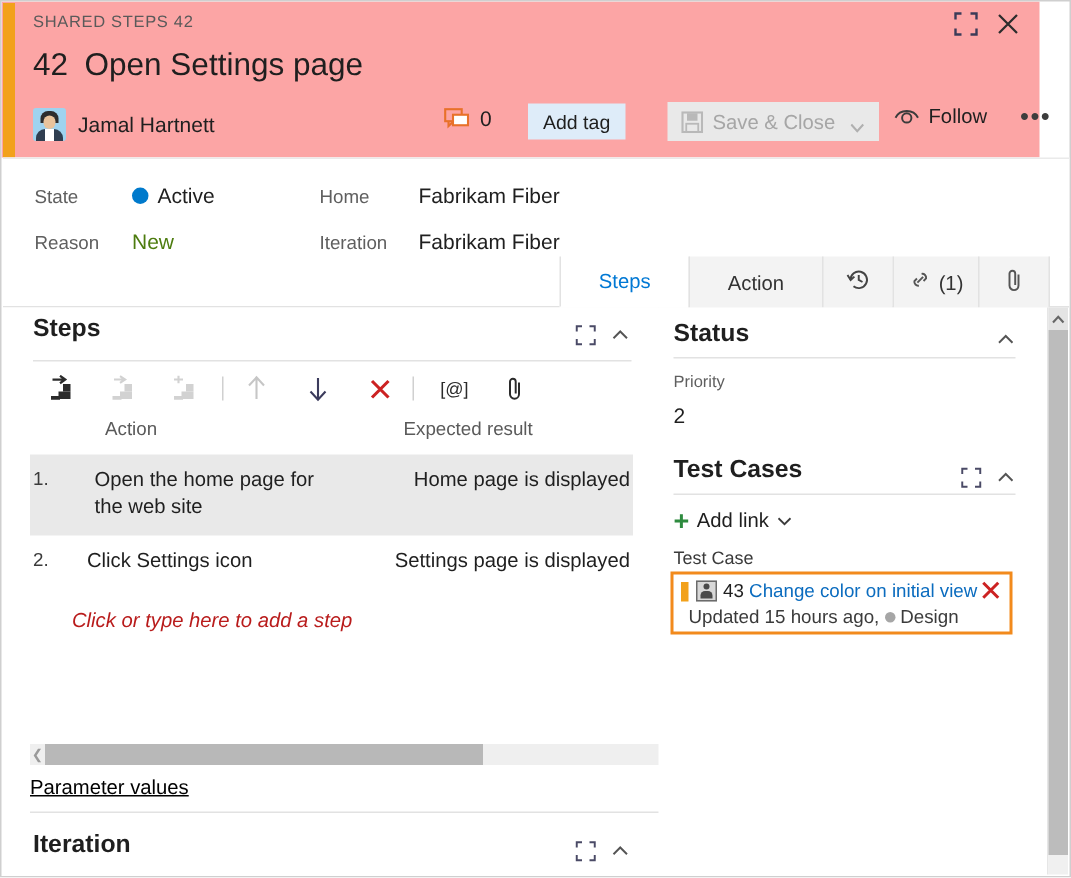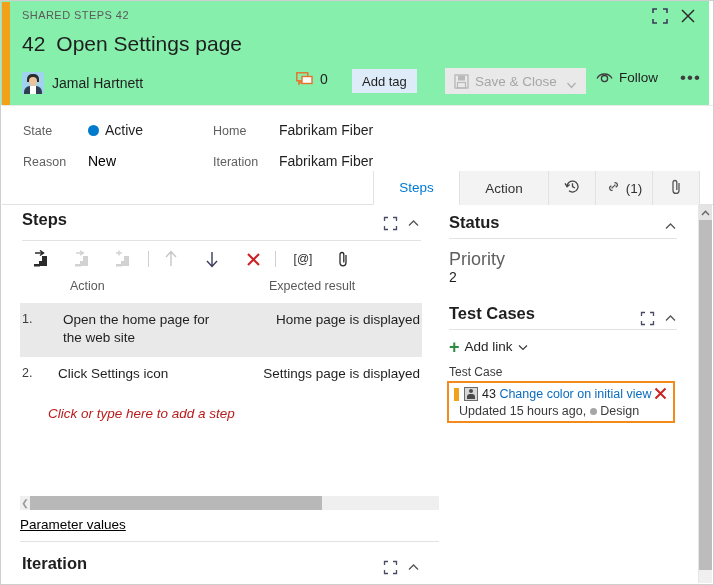--- a/index.html
+++ b/index.html
@@ -10,21 +10,21 @@
     font-size:13px;
     color:#333333;
     -webkit-font-smoothing:antialiased;
   }
   .window{
     position:relative;width:714px;height:585px;box-sizing:border-box;
     border:1px solid #cfcfcf;background:#ffffff;overflow:hidden;
   }
 
   
-  .hdr{position:absolute;left:0;top:0;width:692px;height:104px;background:#86efac;padding-left:16px;}
+  .hdr{position:absolute;left:0;top:0;width:692px;height:104px;background:#fca5a5;}
   .hdr-accent{position:absolute;left:1px;top:1px;width:8px;height:103px;background:#f2a11b;}
   .hdr-kicker{position:absolute;left:21px;top:8px;font-size:11px;letter-spacing:.45px;color:#5a5a5a;}
   .hdr-expand{position:absolute;right:40px;top:6px;width:18px;height:18px;cursor:pointer;}
   .hdr-close{position:absolute;right:12px;top:6px;width:18px;height:18px;cursor:pointer;}
   .hdr-title{position:absolute;left:21px;top:31px;display:flex;align-items:baseline;gap:11px;}
   .hdr-id{font-size:21px;color:#1f1f1f;font-weight:400;}
   .hdr-name{font-size:21px;color:#1f1f1f;font-weight:400;}
 
   .hdr-row{position:absolute;left:21px;top:68px;right:10px;height:28px;display:flex;align-items:center;}
   .avatar{width:22px;height:22px;border-radius:2px;position:relative;overflow:hidden;background:#9fd3ef;flex:none;}
@@ -44,21 +44,21 @@
   .savebtn .sv-ico{margin-left:9px;width:15px;height:15px;}
   .savebtn .caret{position:absolute;right:10px;top:9px;}
   .follow{position:absolute;left:595px;top:69px;display:flex;align-items:center;gap:6px;cursor:pointer;}
   .follow .lbl{font-size:13.5px;color:#1f1f1f;}
   .ellipsis{position:absolute;left:679px;top:70px;font-size:17px;color:#3d3d3d;letter-spacing:1px;cursor:pointer;line-height:14px;}
 
   
   .fields{position:absolute;left:1px;top:104px;width:711px;height:66px;background:#ffffff;border-top:1px solid #eaeaea;}
   .fl{position:absolute;font-size:12.5px;color:#5f5f5f;}
   .fv{position:absolute;font-size:14px;color:#1f1f1f;}
-  .fv.muted{color:#000000;}
+  .fv.muted{color:#4d7c0f;}
   .state-dot{position:absolute;left:86px;top:19px;width:11px;height:11px;border-radius:50%;background:#007acc;}
 
   
   .tabs{position:absolute;left:1px;top:170px;width:711px;height:34px;background:#ffffff;}
   .tabs-line{position:absolute;left:0;bottom:0;width:711px;height:1px;background:#e2e2e2;}
   .tab{position:absolute;top:0;height:34px;display:flex;align-items:center;justify-content:center;
        background:#f3f3f3;border-left:1px solid #e2e2e2;box-sizing:border-box;cursor:pointer;font-size:13.5px;color:#333;}
   .tab.active{background:#ffffff;color:#0078d4;border-bottom:1px solid #ffffff;}
   .tab.last{border-right:1px solid #e2e2e2;}
 
@@ -95,21 +95,21 @@
   .paramrow{position:absolute;left:18px;top:310px;width:492px;height:26px;border-bottom:1px solid #e2e2e2;cursor:pointer;}
   .paramrow .lbl{position:absolute;left:0;top:2px;font-size:13.5px;color:#000000;text-decoration:underline;}
   .paramrow .chev{position:absolute;right:2px;top:6px;}
 
   .discussion{position:absolute;left:0;top:344px;width:437px;height:36px;}
 
   
   .rightpane{position:absolute;left:438px;top:204px;width:261px;bottom:1px;background:#ffffff;}
   .rp-sec-title{position:absolute;left:10px;font-size:16.5px;font-weight:bold;color:#1f1f1f;}
   .rp-rule{position:absolute;left:10px;width:228px;height:1px;background:#e2e2e2;}
-  .rp-lbl{position:absolute;left:10px;font-size:18px;color:#5f5f5f;}
+  .rp-lbl{position:absolute;left:10px;font-size:11px;color:#5f5f5f;}
   .rp-val{position:absolute;left:10px;font-size:14px;color:#1f1f1f;}
 
   .addlink{position:absolute;left:10px;top:134px;display:flex;align-items:center;gap:5px;cursor:pointer;}
   .addlink .plus{color:#2e8b3f;font-size:18px;line-height:14px;font-weight:bold;}
   .addlink .lbl{font-size:13.5px;color:#1f1f1f;}
 
   .linkgrouplbl{position:absolute;left:10px;top:160px;font-size:12px;color:#3b3b3b;}
   .linkcard{position:absolute;left:8px;top:176px;width:228px;height:42px;box-sizing:border-box;
             border:2px solid #f28a1c;border-radius:0;background:#ffffff;}
   .linkcard .stripe{position:absolute;left:5px;top:5px;width:5px;height:13px;background:#f2a11b;}

